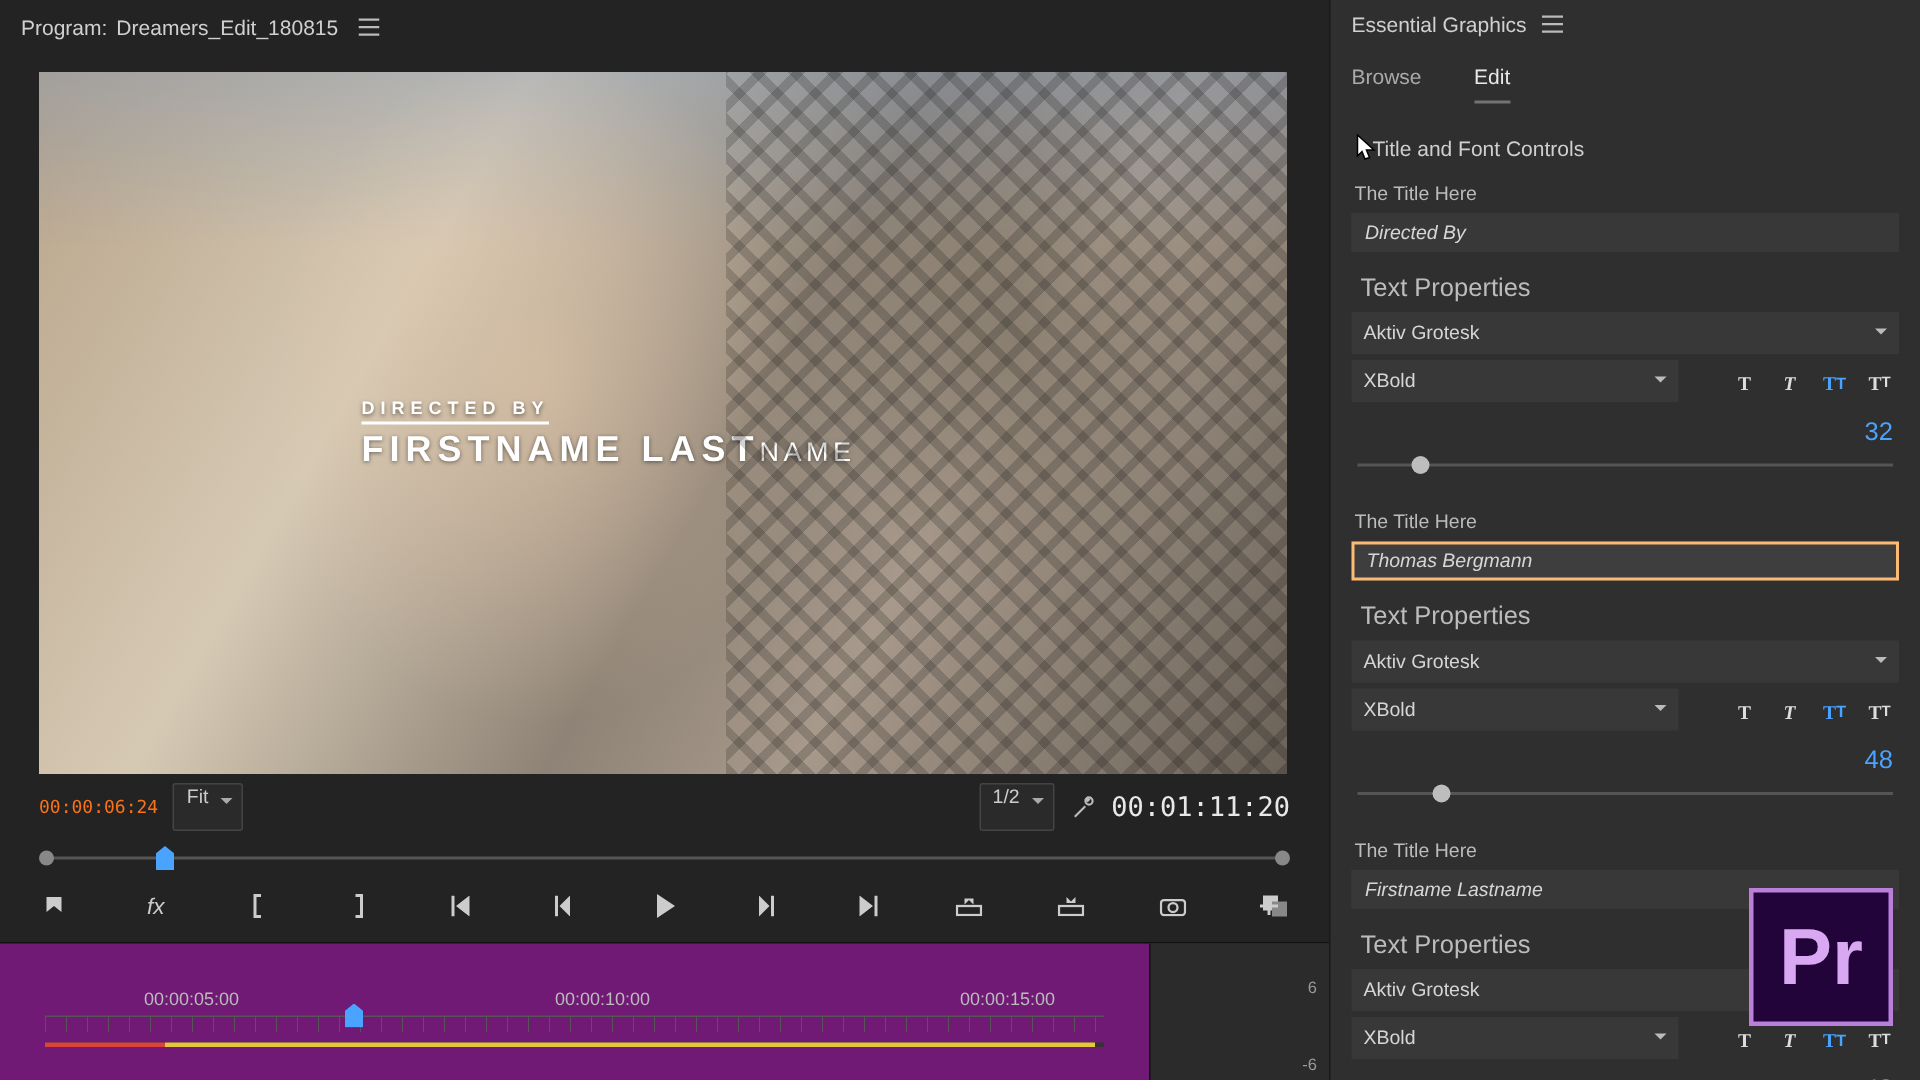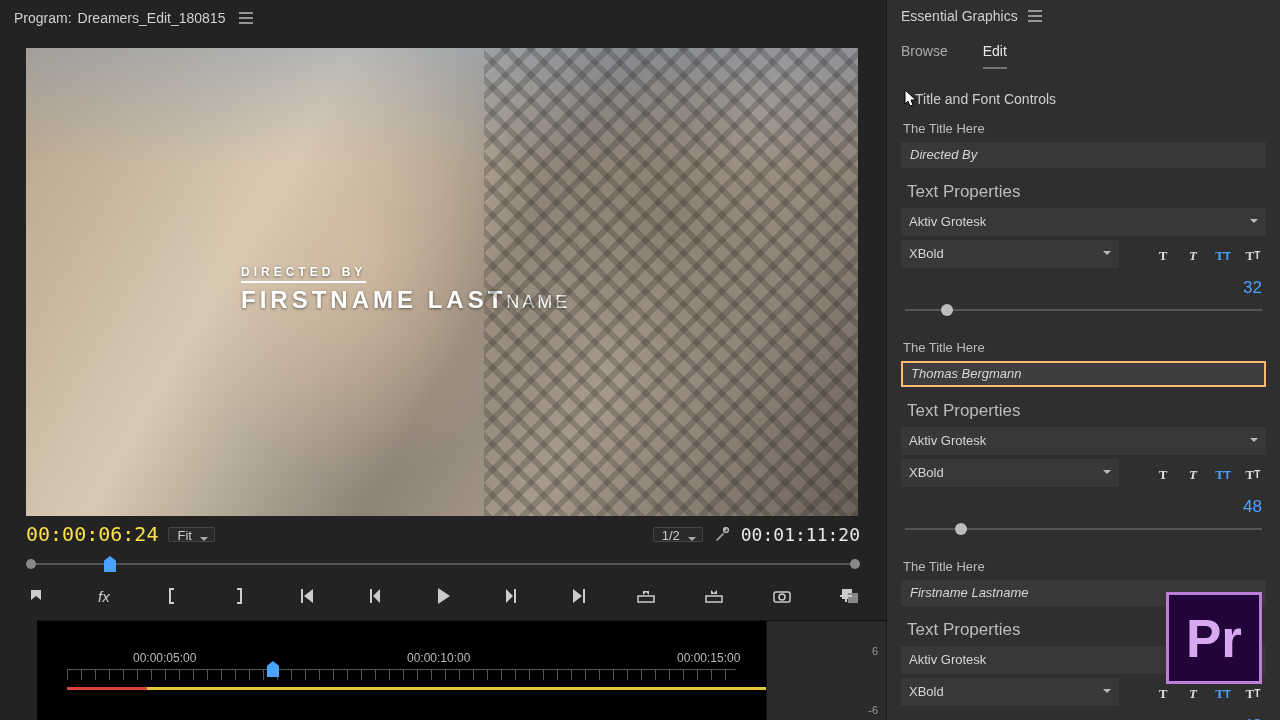--- a/index.html
+++ b/index.html
@@ -24,40 +24,40 @@
   background:repeating-linear-gradient(45deg, rgba(80,80,80,.25) 0 6px, transparent 6px 18px),
              repeating-linear-gradient(-45deg, rgba(80,80,80,.25) 0 6px, transparent 6px 18px);
   mix-blend-mode:multiply; }
 .overlay-txt { position:absolute; left:215px; top:216px; color:#fff; text-shadow:0 1px 3px rgba(0,0,0,.5); }
 .overlay-line1 { font-size:12px; letter-spacing:4px; font-weight:600; border-bottom:2px solid #fff; padding-bottom:2px; display:inline-block; }
 .overlay-line2 { font-size:24px; letter-spacing:4px; font-weight:800; margin-top:3px; }
 .overlay-line2 .thin { font-weight:400; font-size:18px; letter-spacing:3px; }
 
 
 .tc-row { display:flex; align-items:center; padding:6px 26px 0 26px; gap:10px; }
-.tc-blue { color:#fde047; font-size:20px; font-family:monospace; }
+.tc-blue { color:#f97316; font-size:12px; font-family:monospace; }
 .tc-white { color:#e8e8e8; font-size:18px; font-family:monospace; margin-left:auto; }
-.sel { background:#2a2a2a; border:1px solid #444; color:#ccc; height:15px; padding:0 22px 0 8px; font-size:13px; position:relative; border-radius:2px; }
+.sel { background:#2a2a2a; border:1px solid #444; color:#ccc; height:32px; padding:0 22px 0 8px; font-size:13px; position:relative; border-radius:2px; }
 .sel::after { content:""; position:absolute; right:6px; top:9px; border:4px solid transparent; border-top-color:#aaa; }
 .wrench { width:18px; height:18px; }
 
 
 .scrub { margin:8px 26px 0 26px; height:20px; position:relative; }
 .scrub-track { position:absolute; left:8px; right:8px; top:9px; height:2px; background:#555; }
 .scrub-dot { position:absolute; top:5px; width:10px; height:10px; border-radius:50%; background:#888; }
 .scrub-play { position:absolute; top:2px; left:78px; width:12px; height:16px; background:#4aa3ff; clip-path:polygon(50% 0,100% 30%,100% 100%,0 100%,0 30%); }
 
 
 .btns { display:flex; justify-content:space-between; align-items:center; gap:26px; padding:12px 26px 14px 26px; position:relative; }
 .btns .ic { width:20px; height:20px; display:flex; align-items:center; justify-content:center; color:#ccc; }
 .btns .plus { position:absolute; right:30px; }
 svg { display:block; }
 
 
-.timeline { flex:1; border-top:1px solid #111; background:#000000; display:flex;margin-left:37px; }
+.timeline { flex:1; border-top:1px solid #111; background:#701a75; display:flex; }
 .tl-main { flex:1; position:relative; padding-top:30px; }
 .tl-tick-lbl { position:absolute; top:30px; color:#bbb; font-size:12px; }
 .tl-ruler { position:absolute; left:30px; right:30px; top:48px; height:18px; border-top:1px solid #555; }
 .tl-ruler::before { content:""; position:absolute; left:0; right:0; top:0; height:10px;
   background:repeating-linear-gradient(90deg,#555 0 1px,transparent 1px 14px); }
 .tl-redline { position:absolute; left:30px; right:30px; top:66px; height:3px; background:#333; }
 .tl-redline::before { content:""; position:absolute; left:0; width:80px; height:3px; background:#d9453a; }
 .tl-redline::after { content:""; position:absolute; left:80px; width:620px; height:3px; background:#e2c83a; }
 .tl-play { position:absolute; top:40px; left:230px; width:12px; height:16px; background:#4aa3ff; clip-path:polygon(50% 0,100% 30%,100% 100%,0 100%,0 30%); }
 .tl-side { width:120px; border-left:1px solid #111; background:#2b2b2b; position:relative; }

